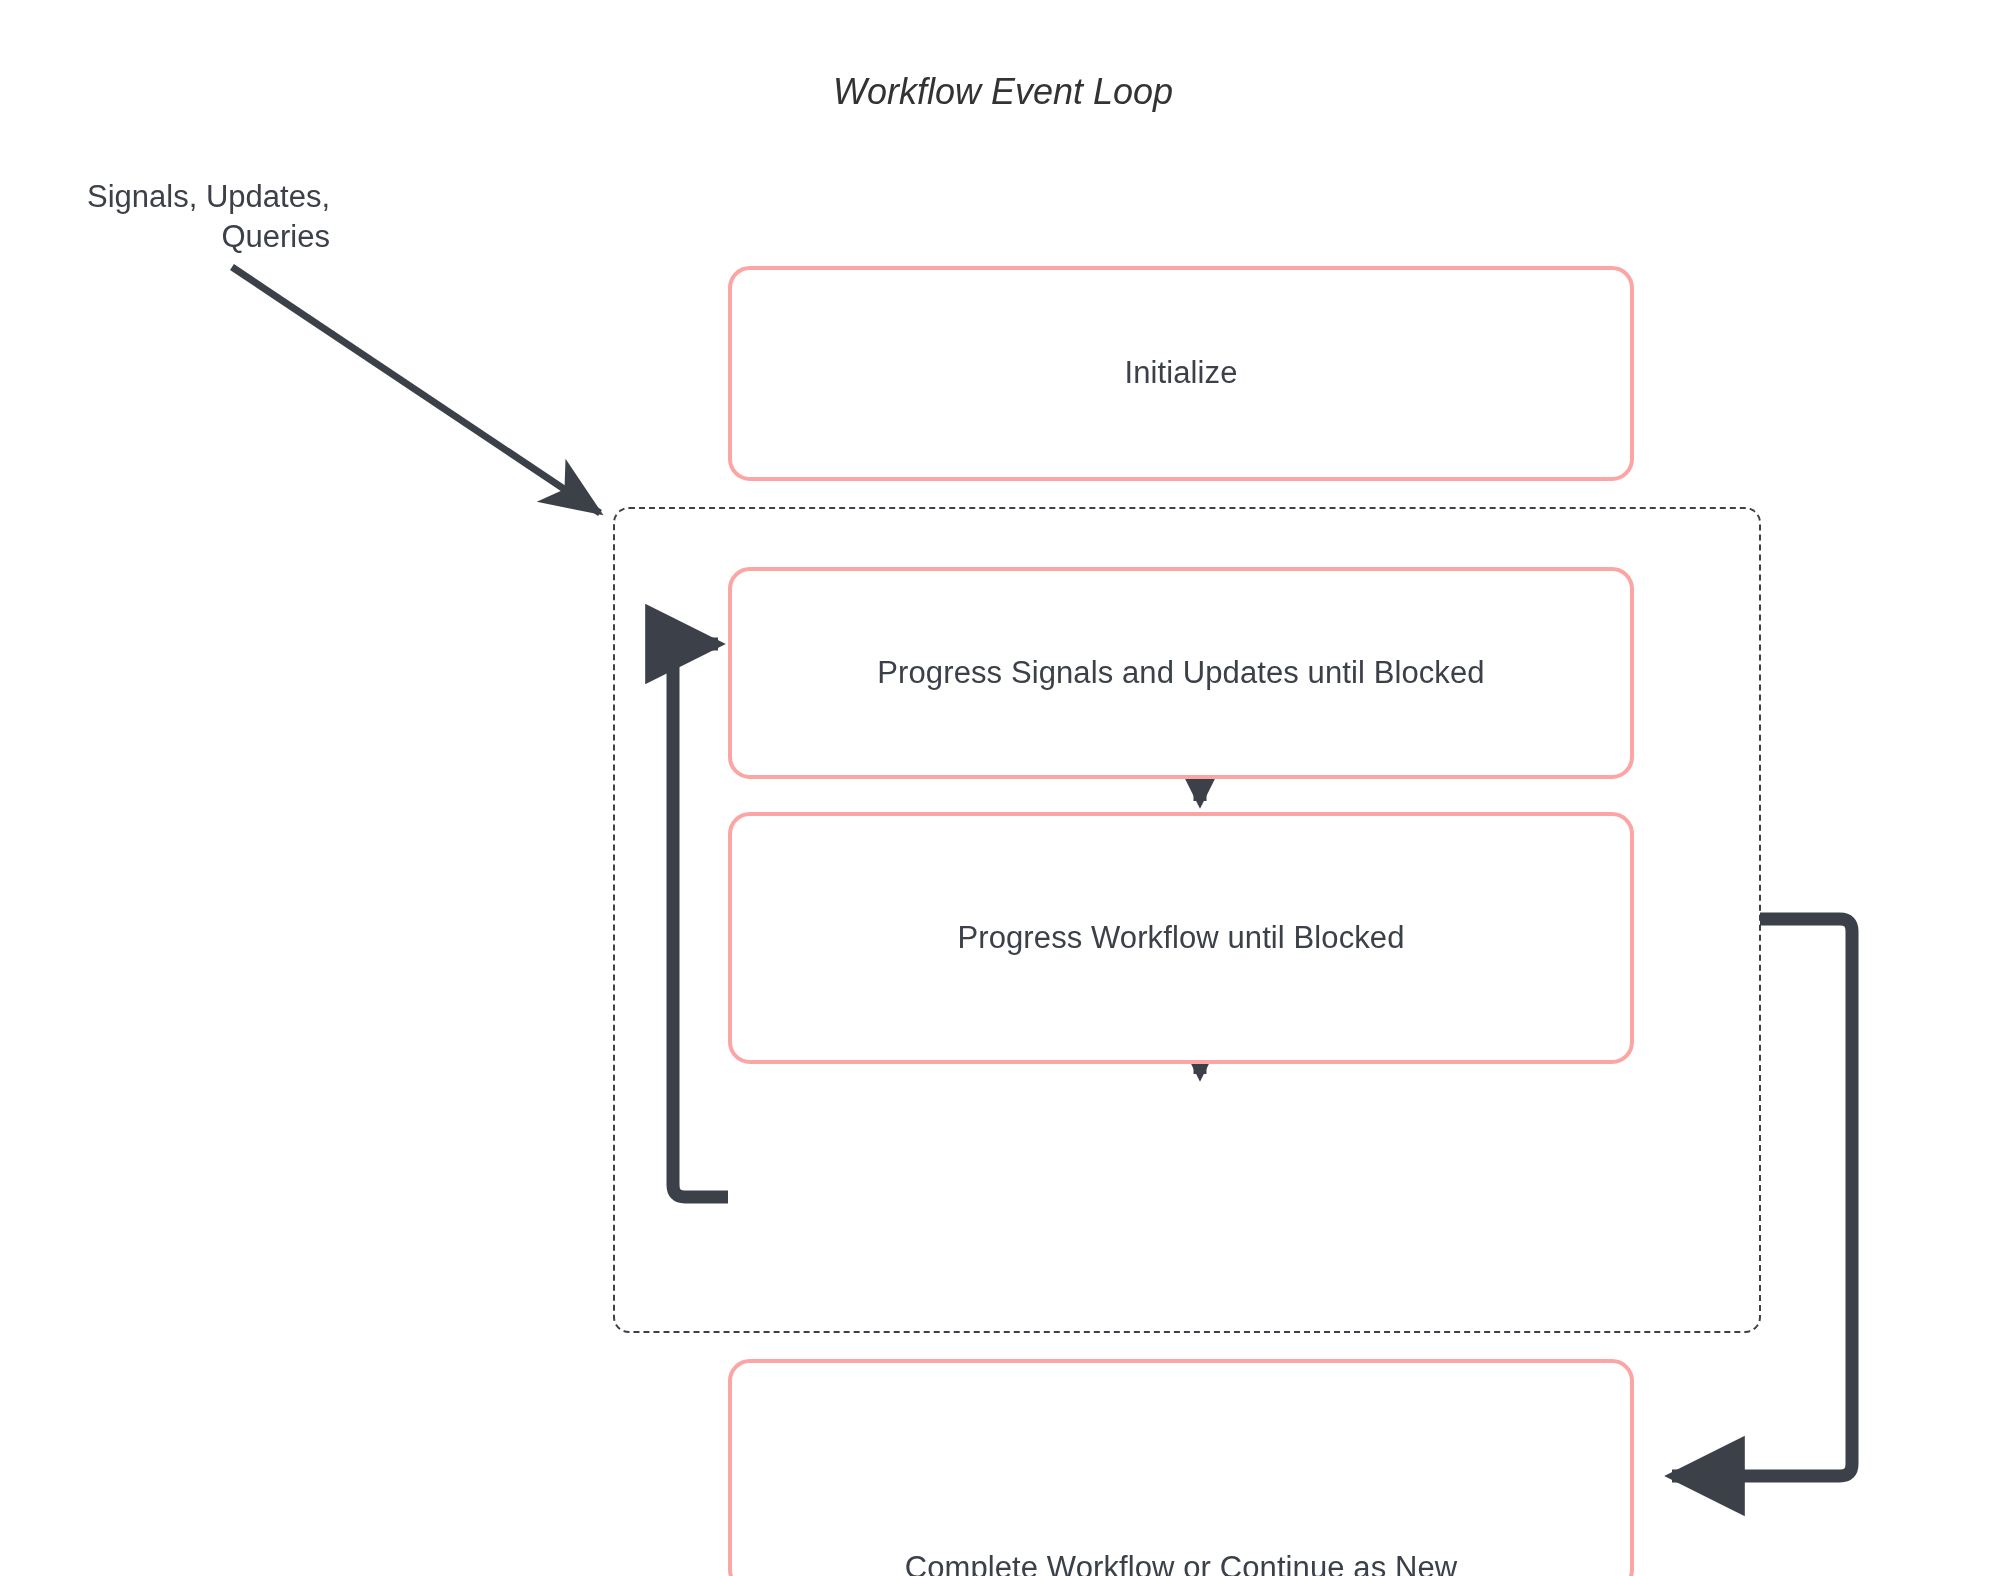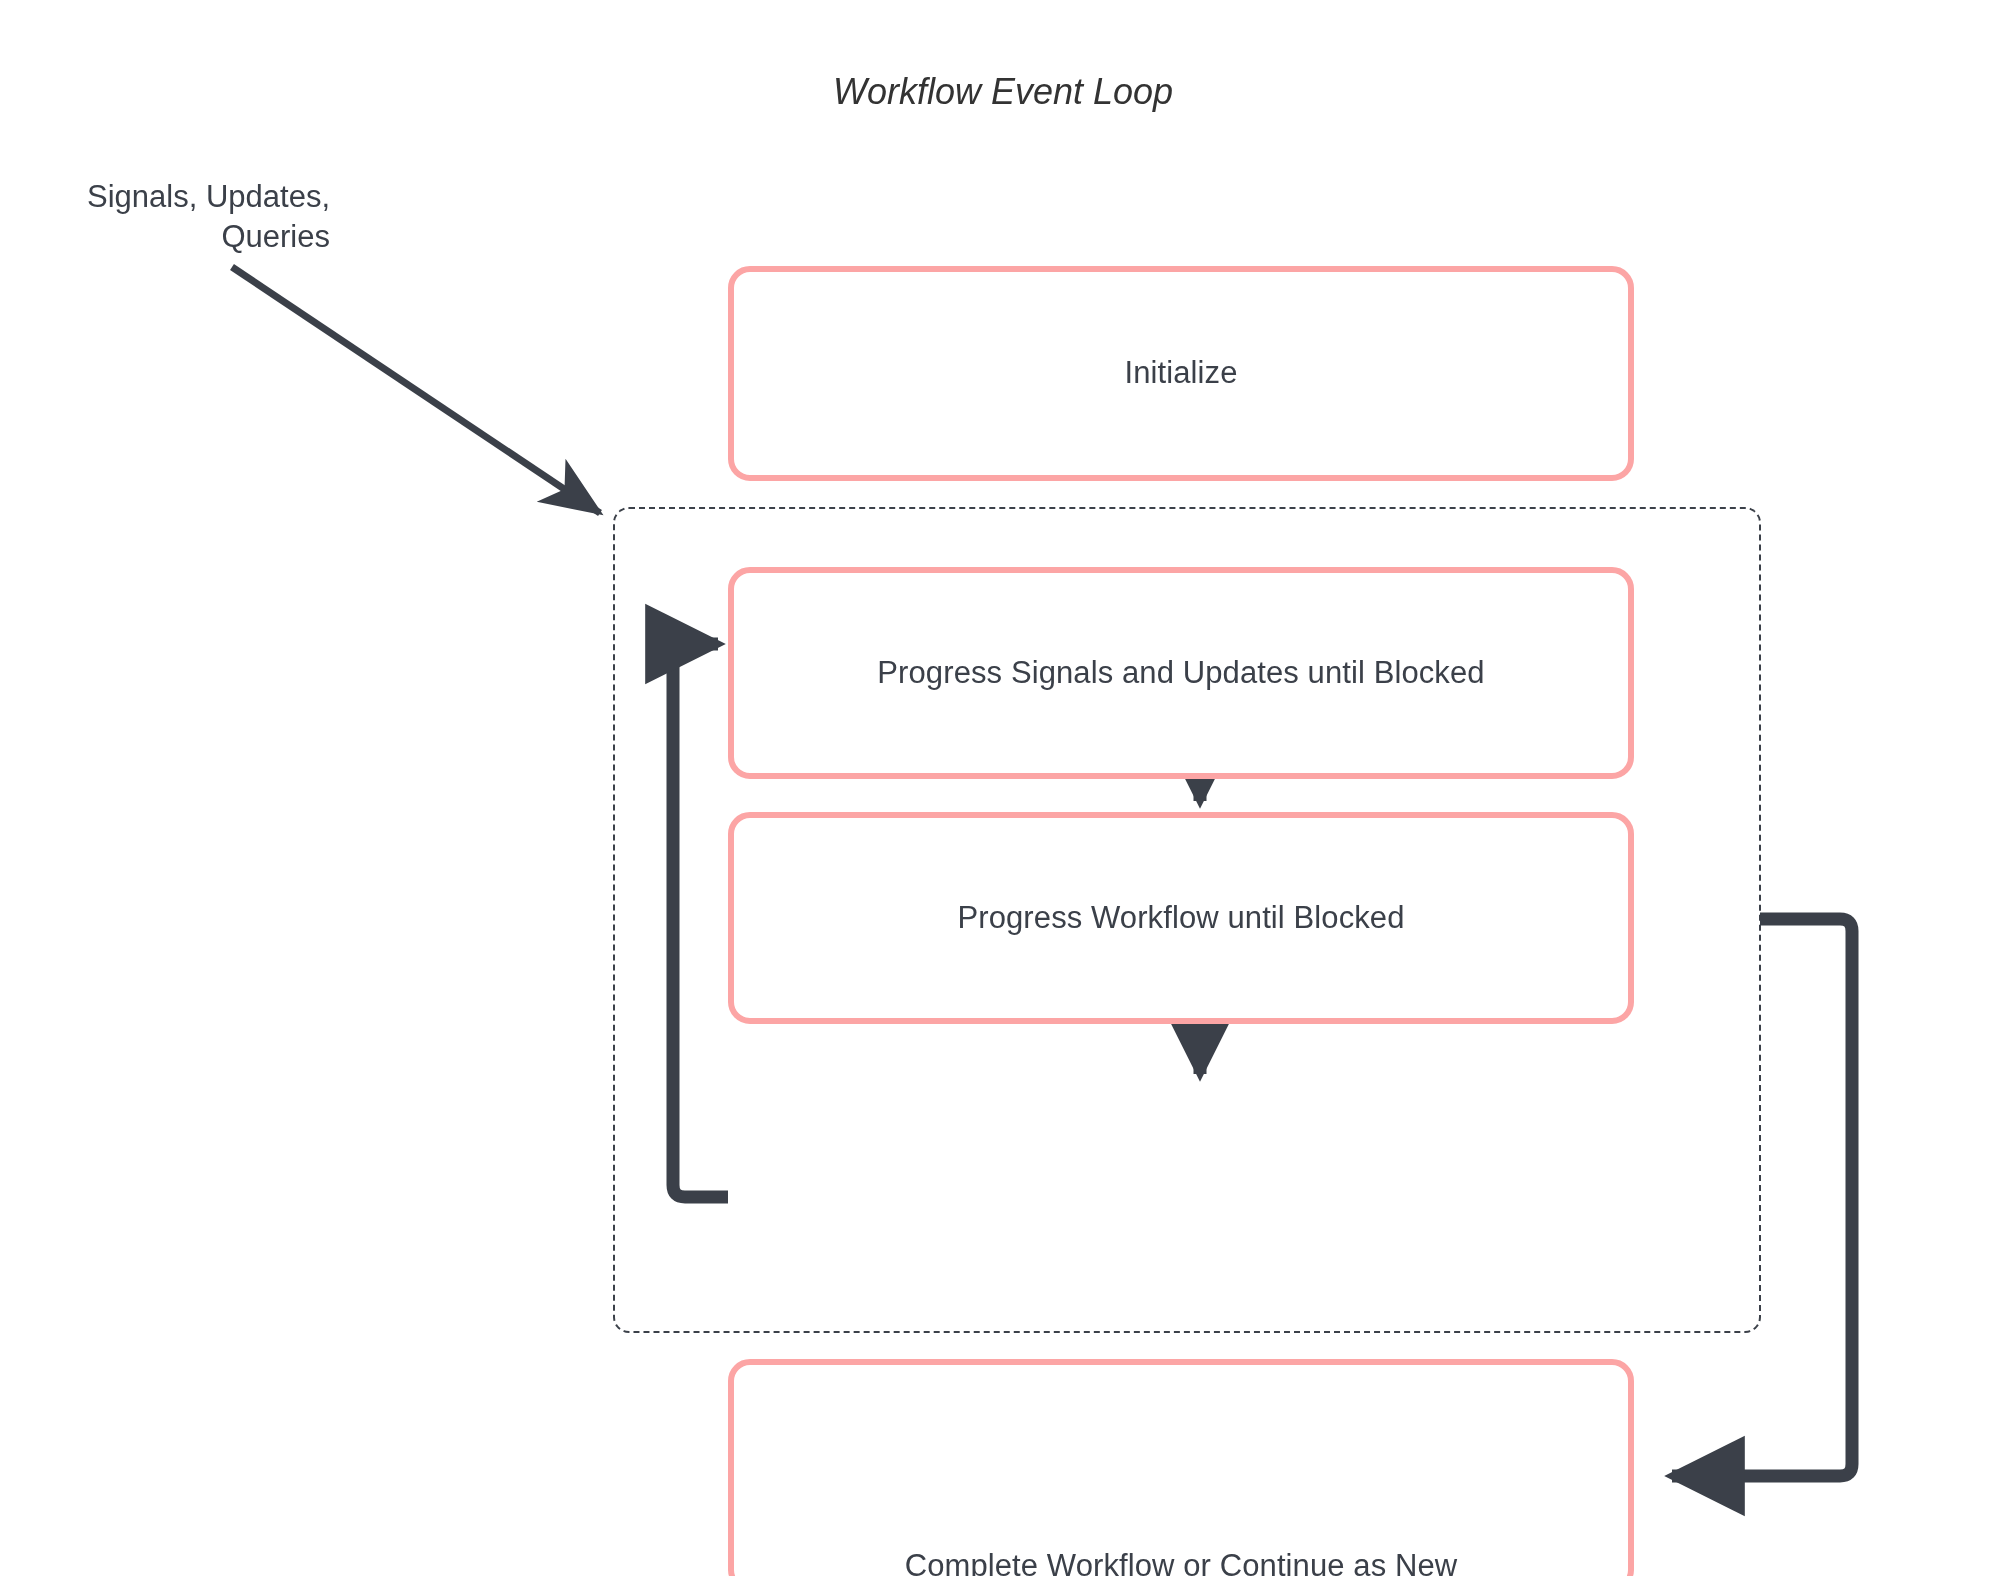--- a/index.html
+++ b/index.html
@@ -20,21 +20,21 @@
     position: absolute;
     left: 0;
     top: 0;
     width: 2006px;
     height: 1576px;
     pointer-events: none;
   }
   .node {
     position: absolute;
     box-sizing: border-box;
-    border: 6px solid #fca5a5;
+    border: 4px solid #fca5a5;
     border-radius: 22px;
     background: #ffffff;
     display: flex;
     align-items: center;
     justify-content: center;
   }
   .node-label {
     font-size: 31px;
     color: #3b4049;
     font-family: "Liberation Sans", sans-serif;
@@ -116,21 +116,21 @@
   <div class="dashed-group" style="left:613px; top:468px; width:1148px; height:826px;"></div>
 
   <div class="node" style="left:728px; top:227px; width:906px; height:215px;">
     <span class="node-label">Initialize</span>
   </div>
 
   <div class="node" style="left:728px; top:528px; width:906px; height:212px;">
     <span class="node-label">Progress Signals and Updates until Blocked</span>
   </div>
 
-  <div class="node" style="left:728px; top:773px; width:906px; height:212px;">
+  <div class="node" style="left:728px; top:773px; width:906px; height:252px;">
     <span class="node-label">Progress Workflow until Blocked</span>
   </div>
 
 
   <div class="node" style="left:728px; top:1320px; width:906px; height:233px;align-items:flex-end;">
     <span class="node-label">Complete Workflow or Continue as New</span>
   </div>
 
 </div>
 

